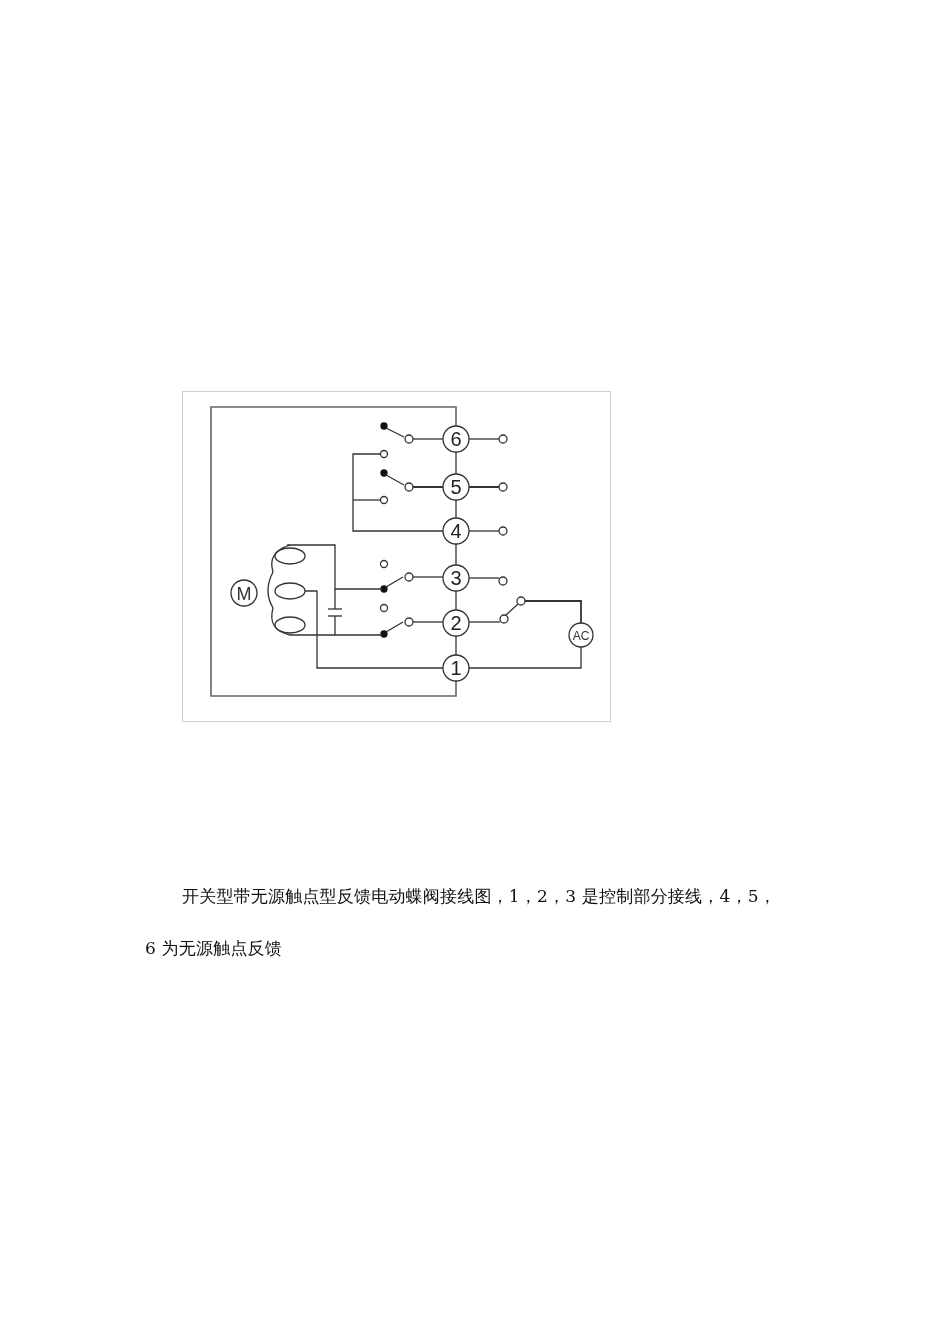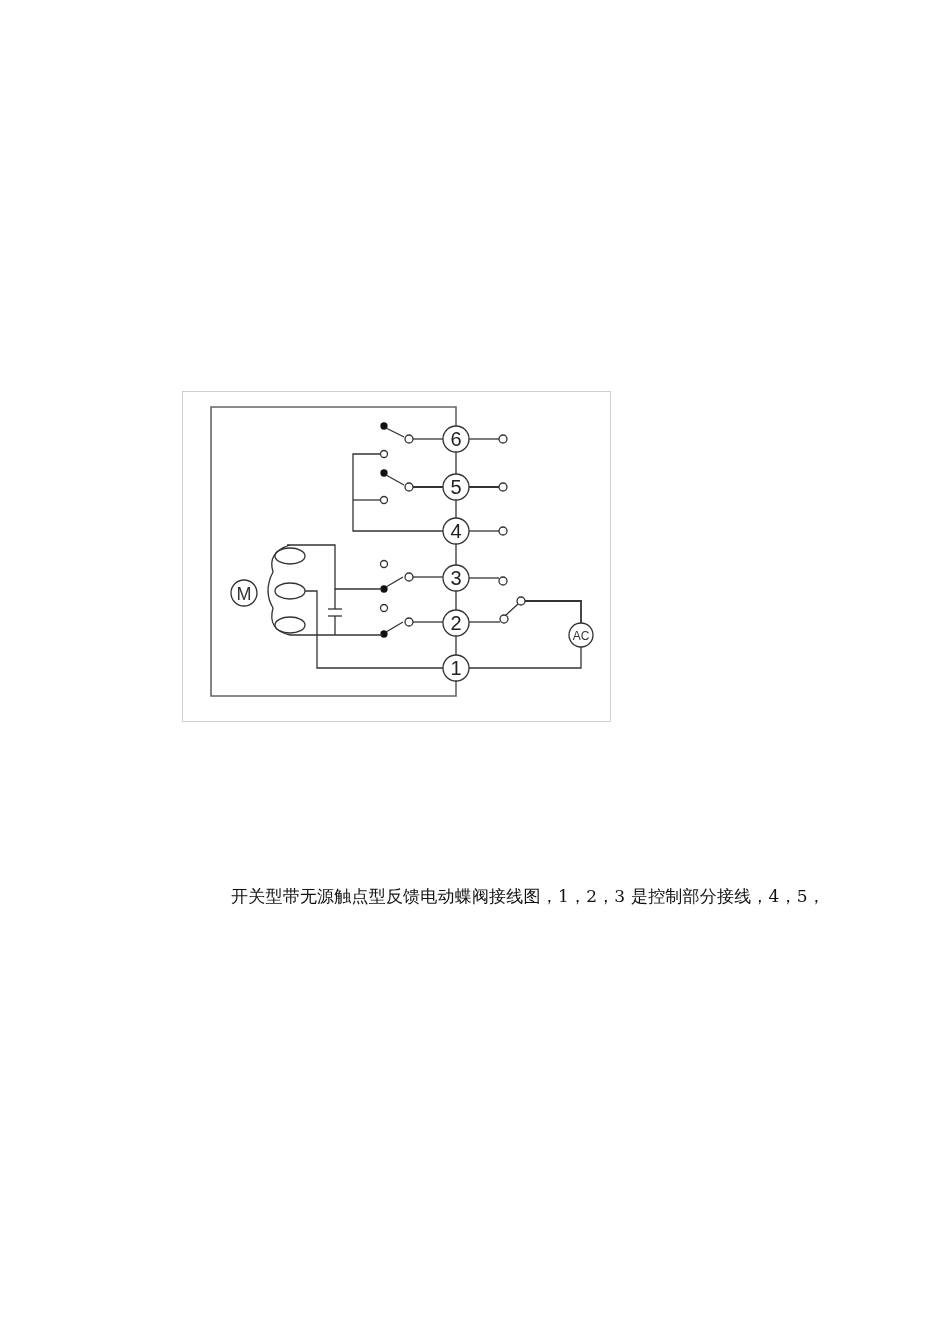--- a/index.html
+++ b/index.html
@@ -2,21 +2,21 @@
 <html><head>
 <meta charset="utf-8">
 <style>
   html, body { margin: 0; padding: 0; background: #ffffff; }
   body { width: 950px; height: 1344px; position: relative; overflow: hidden;
          font-family: "DejaVu Serif", "Liberation Serif", serif; color: #111; }
   .figure { position: absolute; left: 182px; top: 391px; width: 429px; height: 331px;
             border: 1px solid #cfcfcf; box-sizing: border-box; background: #fff; }
   .figure svg { position: absolute; left: 0; top: 0; }
   .caption { position: absolute; left: 145px; top: 870px; width: 680px;
-             font-size: 17px; line-height: 52px; letter-spacing: 0.2px; text-align: right; }
+             font-size: 17px; line-height: 52px; letter-spacing: 0.2px; }
   .caption .line1 { display: block; text-indent: 37px; white-space: nowrap; }
   .caption .line2 { display: block; white-space: nowrap; }
   .term-label { font-family: "Liberation Sans", "DejaVu Sans", sans-serif; font-size: 20px; }
   .m-label { font-family: "Liberation Sans", "DejaVu Sans", sans-serif; font-size: 18px; }
   .ac-label { font-family: "Liberation Sans", "DejaVu Sans", sans-serif; font-size: 12px; }
 </style>
 </head>
 <body>
 
 <div class="figure">
@@ -138,13 +138,14 @@
     </g>
     <g>
       <circle cx="273" cy="276" r="13" fill="#fff"></circle>
       <text x="273" y="283" text-anchor="middle" class="term-label" fill="#222" stroke="none">1</text>
     </g>
   </svg>
 </div>
 
 <div class="caption">
   <span class="line1">开关型带无源触点型反馈电动蝶阀接线图，1，2，3 是控制部分接线，4，5，</span>
+  <span class="line2">6 为无源触点反馈</span>
 </div>
 
 </body></html>

